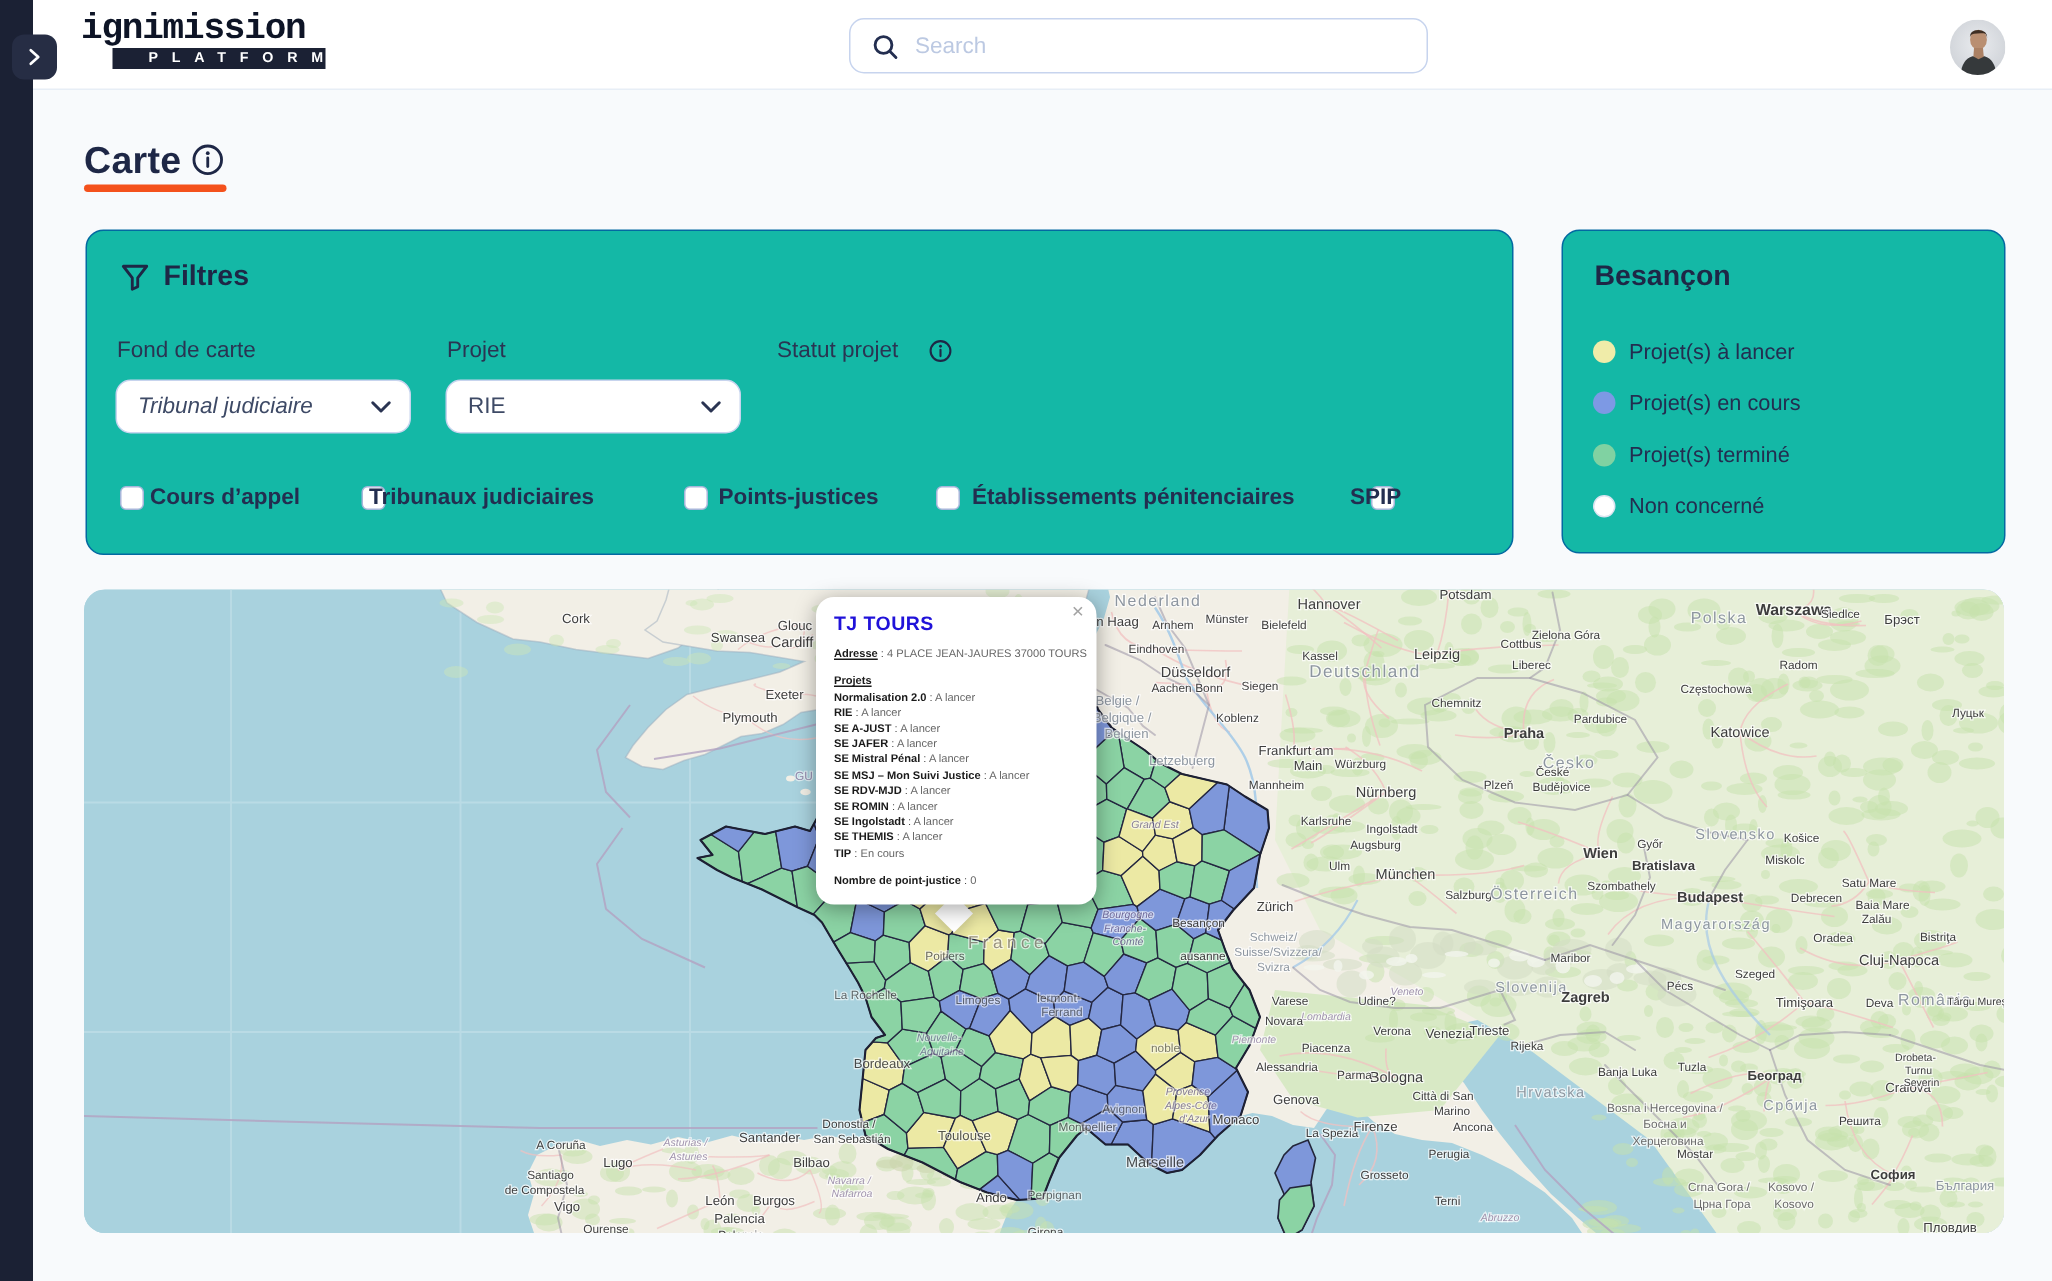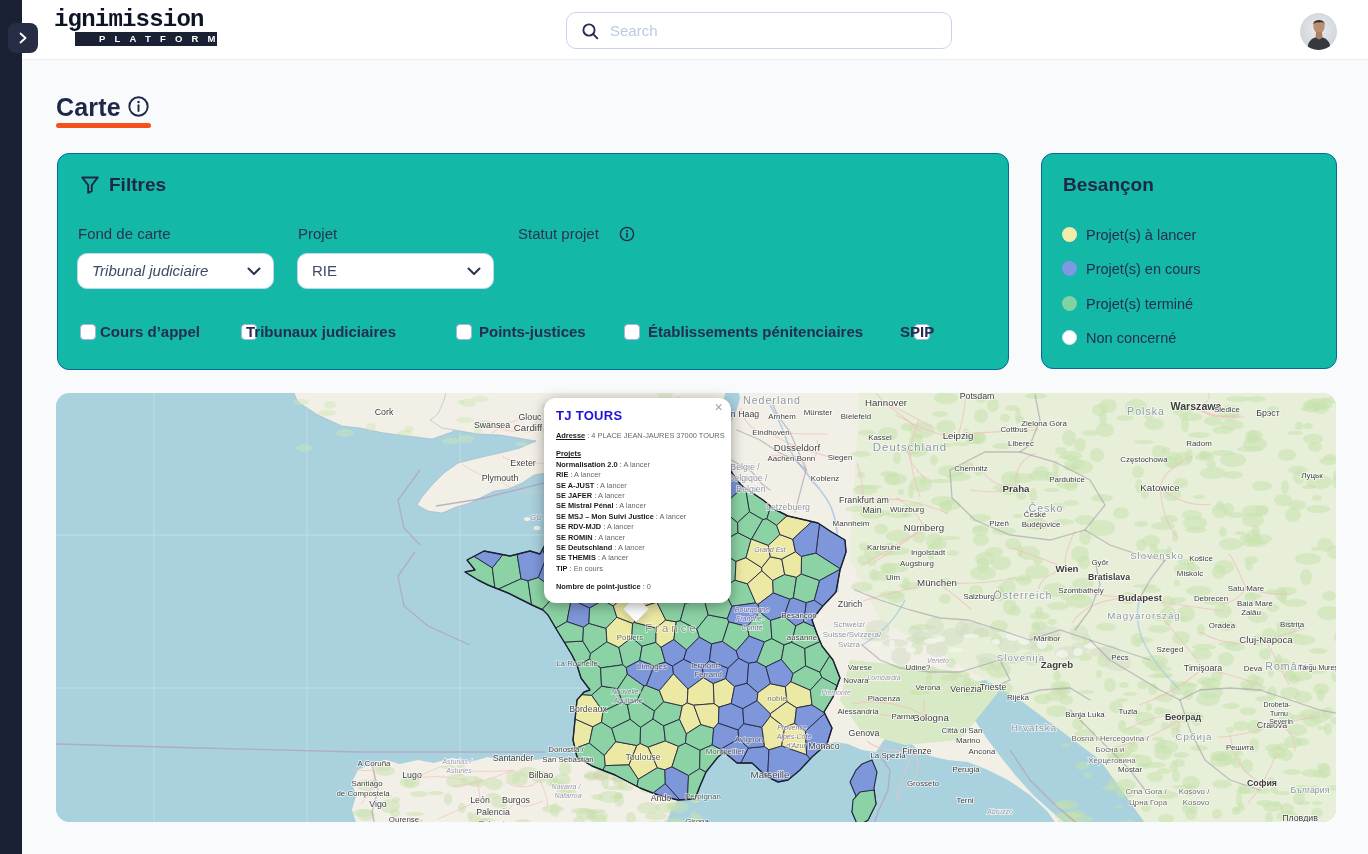--- a/index.html
+++ b/index.html
@@ -1309,19 +1309,19 @@
   <div style="height:8px"></div>
   <div><b style="text-decoration:underline">Projets</b></div>
   <div><b>Normalisation 2.0</b> : <span class="gv">A lancer</span></div>
   <div><b>RIE</b> : <span class="gv">A lancer</span></div>
   <div><b>SE A-JUST</b> : <span class="gv">A lancer</span></div>
   <div><b>SE JAFER</b> : <span class="gv">A lancer</span></div>
   <div><b>SE Mistral Pénal</b> : <span class="gv">A lancer</span></div>
   <div><b>SE MSJ – Mon Suivi Justice</b> : <span class="gv">A lancer</span></div>
   <div><b>SE RDV-MJD</b> : <span class="gv">A lancer</span></div>
   <div><b>SE ROMIN</b> : <span class="gv">A lancer</span></div>
-  <div><b>SE Deutschland</b> : <span class="gv">A lancer</span></div>
+  <div><b>SE Ingolstadt</b> : <span class="gv">A lancer</span></div>
   <div><b>SE THEMIS</b> : <span class="gv">A lancer</span></div>
   <div><b>TIP</b> : <span class="gv">En cours</span></div>
   <div style="height:8px"></div>
   <div><b>Nombre de point-justice</b> : <span class="gv">0</span></div>
  </div>
 </div>
 
 </body></html>

